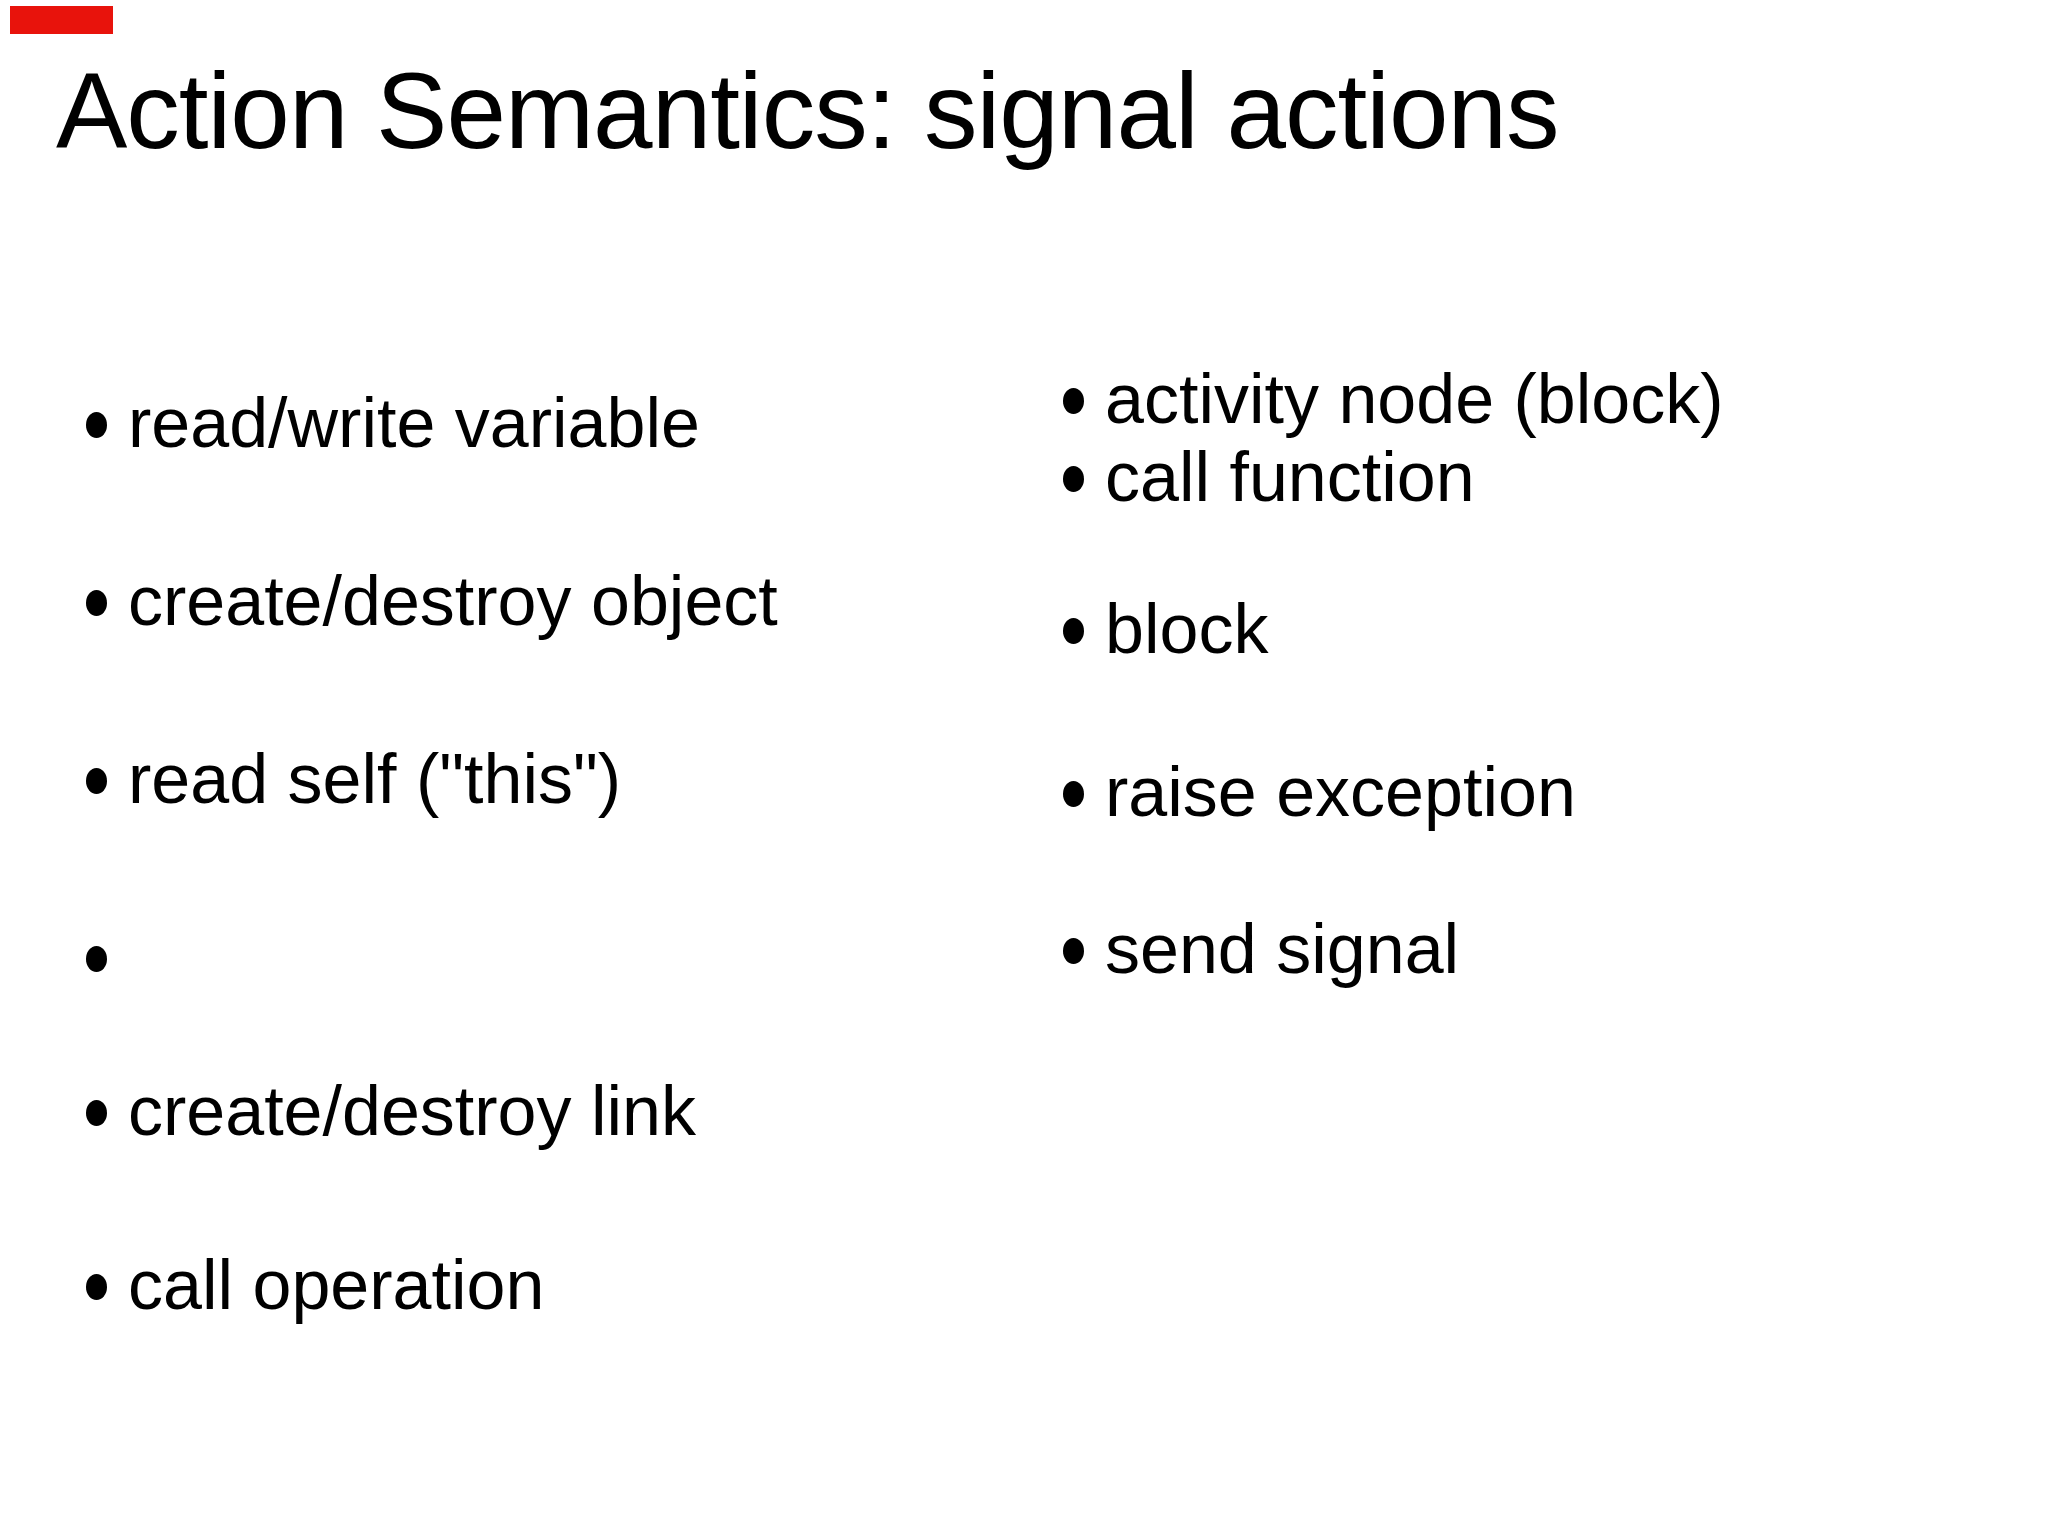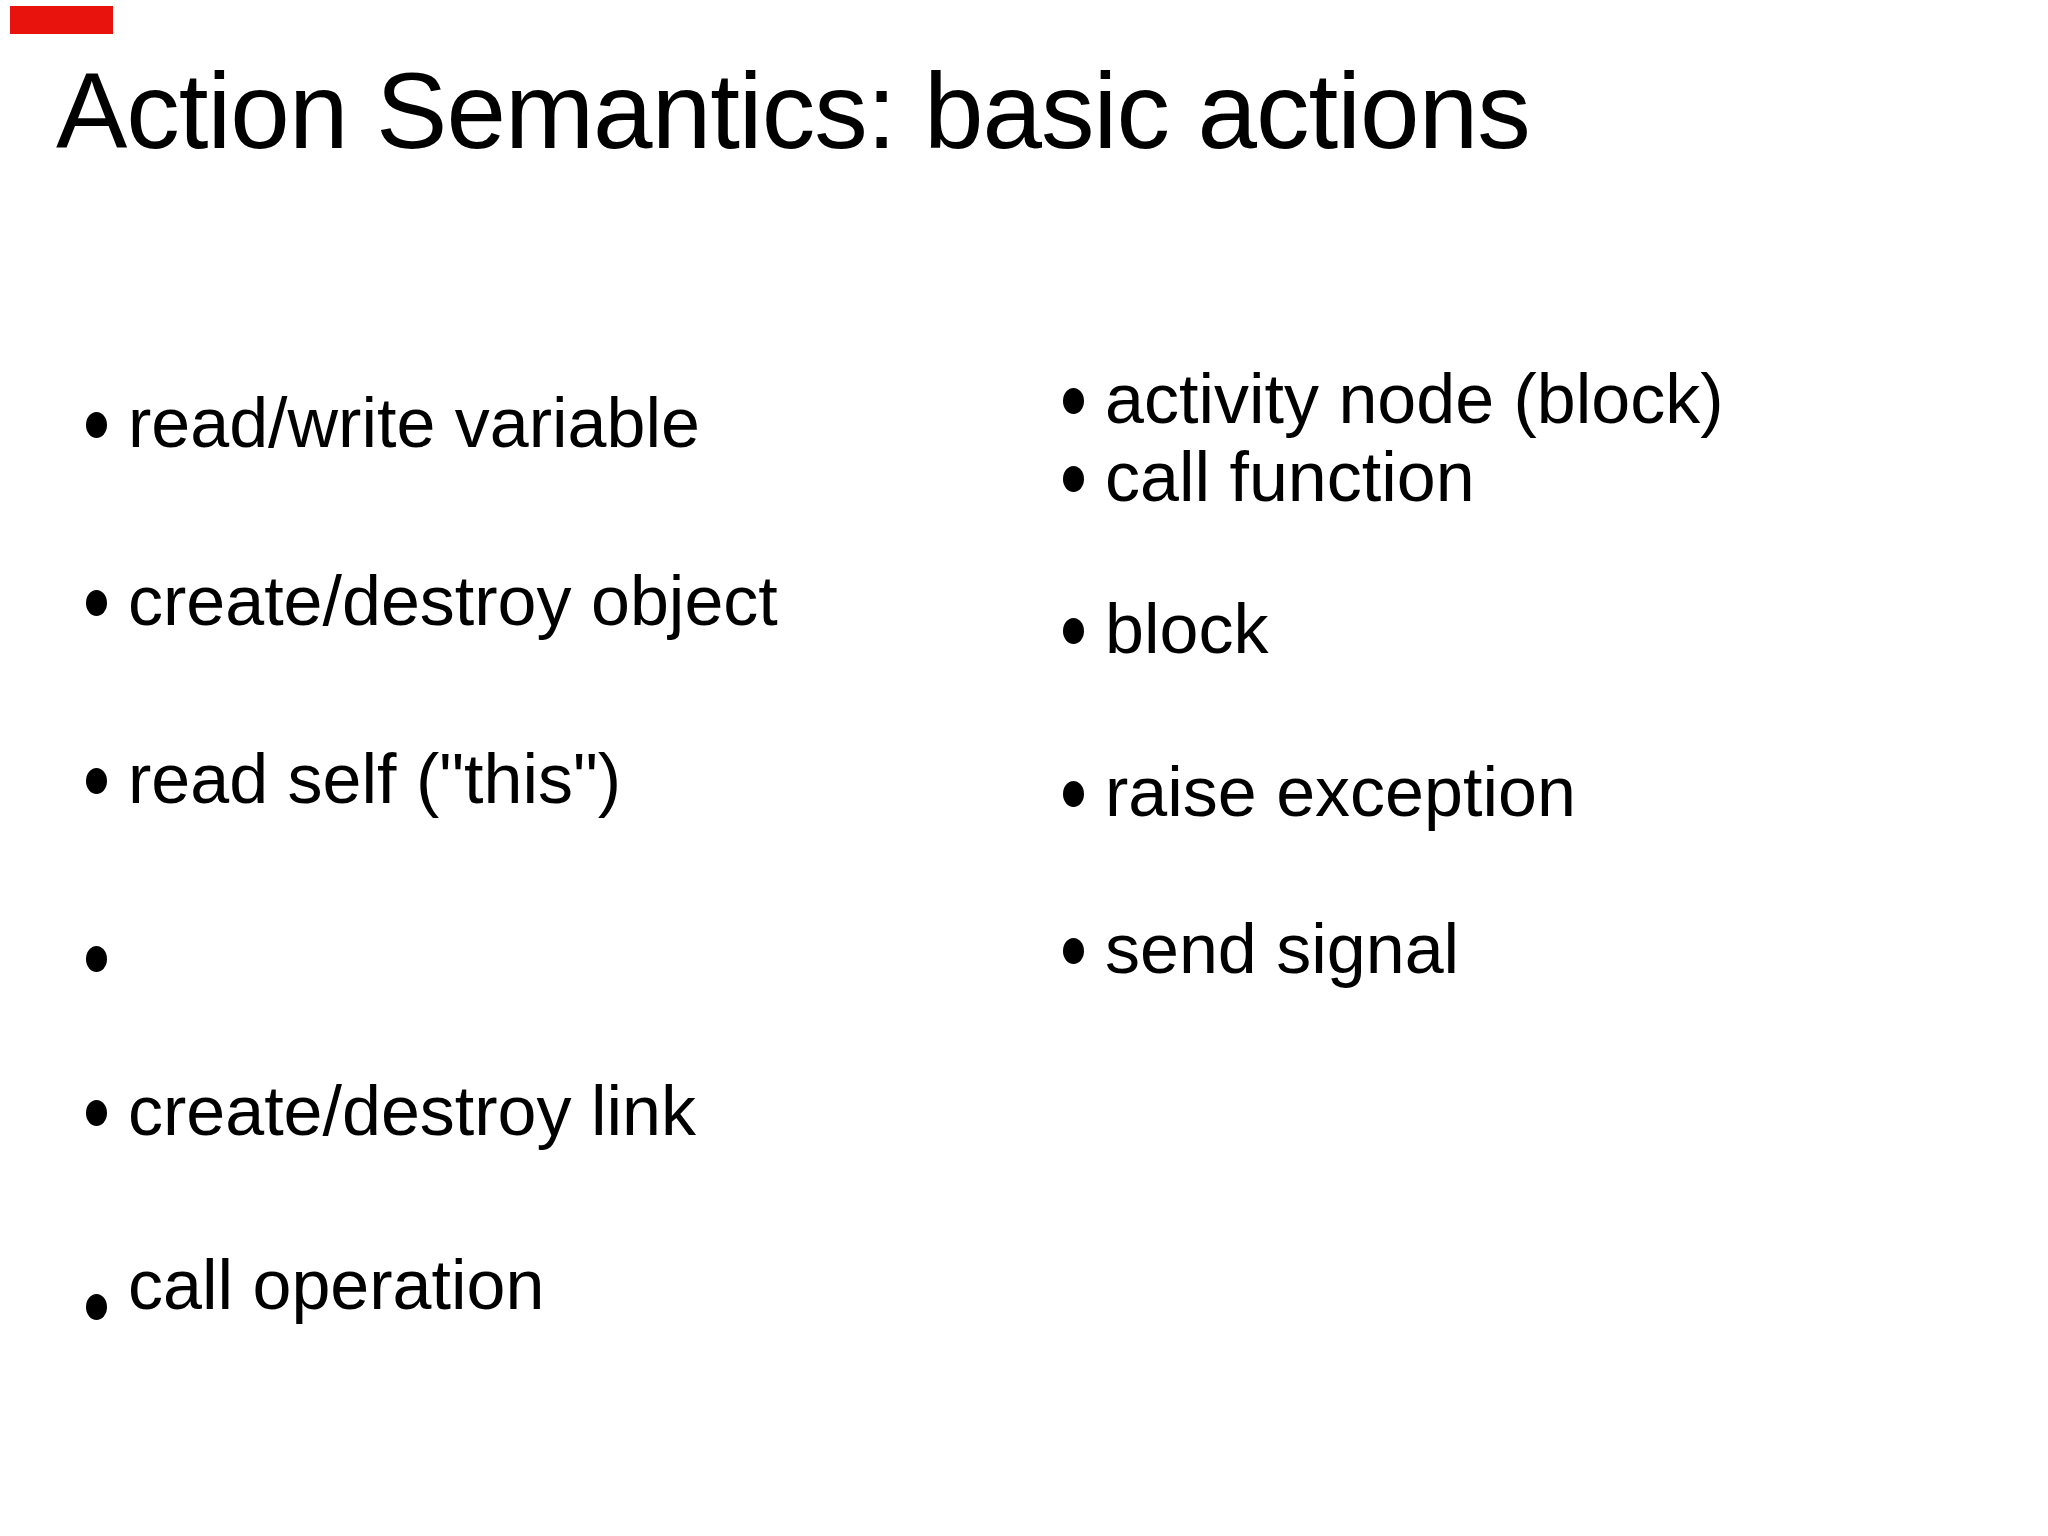--- a/index.html
+++ b/index.html
@@ -57,21 +57,20 @@
   .col-left .bullet-row {
     margin-bottom: 92px;
     margin-top: 16px;
   }
   .col-left .bullet-row:nth-child(4),
   .col-left .bullet-row:nth-child(5) {
     margin-bottom: 88px;
   }
   .col-left .bullet-row:last-child {
     margin-bottom: 0;
-    align-items: flex-end;
   }
   .col-right .bullet-row:nth-child(1) { margin-bottom: 8px; }
   .col-right .bullet-row:nth-child(2) { margin-bottom: 82px; }
   .col-right .bullet-row:nth-child(3) { margin-bottom: 93px; }
   .col-right .bullet-row:nth-child(4) { margin-bottom: 87px; }
   .col-right .bullet-row:nth-child(5) { margin-bottom: 86px; }
   .col-right .bullet-row:nth-child(6) { margin-bottom: 0; }
   .bullet-dot {
     flex: 0 0 auto;
     width: 21px;
@@ -87,21 +86,21 @@
     white-space: nowrap;
   }
 </style>
 </head>
 <body>
 
 <div class="slide">
 
   <div class="corner-marker"></div>
 
-  <h1 class="slide-title">Action Semantics: basic actions</h1>
+  <h1 class="slide-title">Action Semantics: signal actions</h1>
 
   <div class="bullet-column col-left">
     <div class="bullet-row">
       <span class="bullet-dot"></span>
       <span class="bullet-label">read/write variable</span>
     </div>
     <div class="bullet-row">
       <span class="bullet-dot"></span>
       <span class="bullet-label">create/destroy object</span>
     </div>

